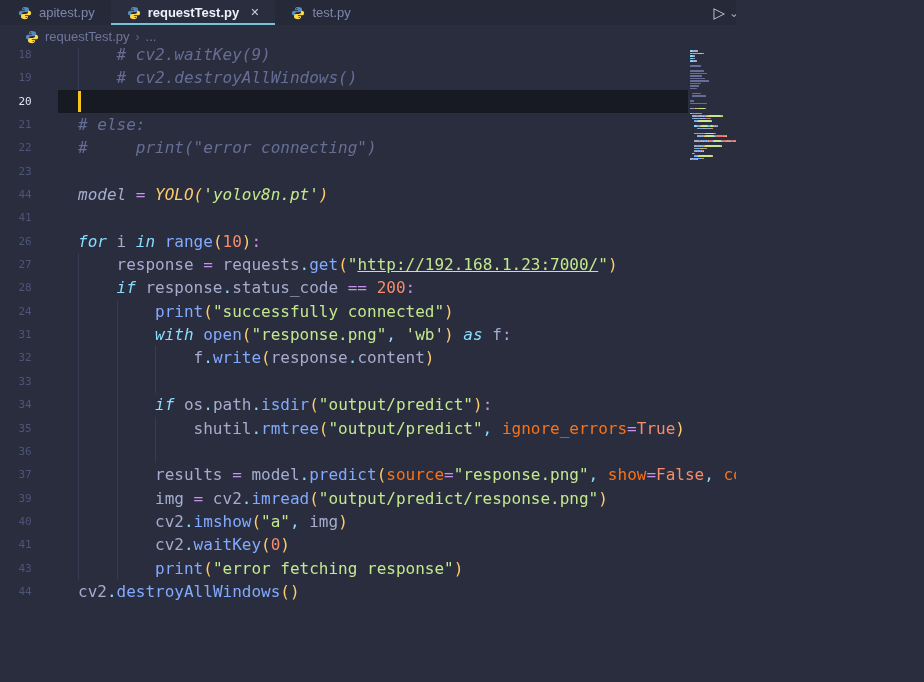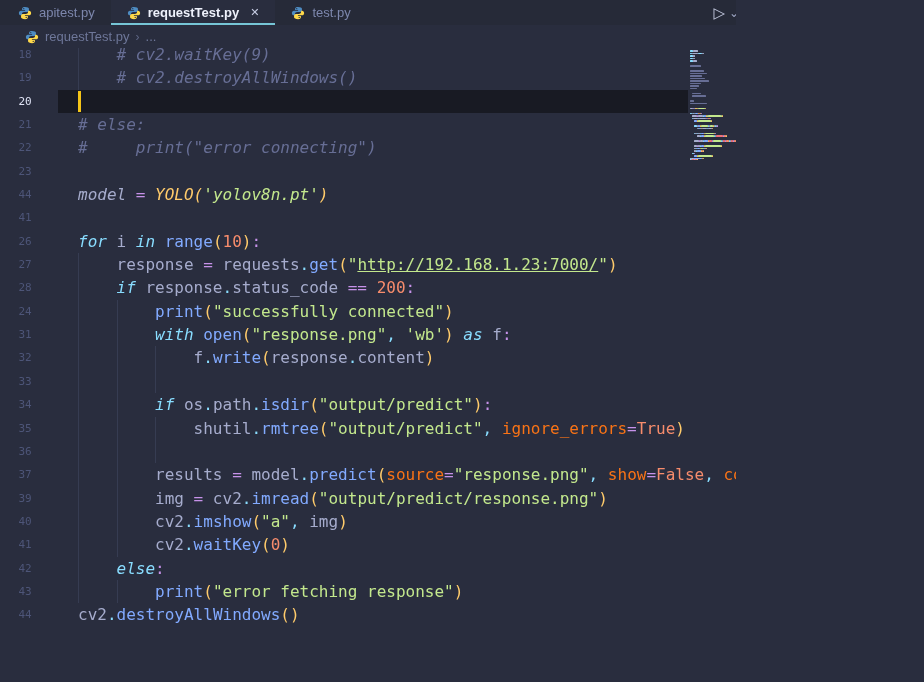--- a/index.html
+++ b/index.html
@@ -119,21 +119,20 @@
         <div class="row"><span class="ln">31</span><span class="code"><span class="guide" style="left: 0px;"></span><span class="guide" style="left: 38.536px;"></span><span style="padding-left: 77.072px; display: inline-block;"><span class="kw">with</span><span class="pl"> </span><span class="fn">open</span><span class="br">(</span><span class="st">"response.png"</span><span class="pu">,</span><span class="pl"> </span><span class="st">'wb'</span><span class="br">)</span><span class="pl"> </span><span class="kw">as</span><span class="pl"> f</span><span class="op">:</span></span></span></div>
         <div class="row"><span class="ln">32</span><span class="code"><span class="guide" style="left: 0px;"></span><span class="guide" style="left: 38.536px;"></span><span class="guide" style="left: 77.072px;"></span><span style="padding-left: 115.608px; display: inline-block;"><span class="pl">f</span><span class="pu">.</span><span class="fn">write</span><span class="br">(</span><span class="pl">response</span><span class="pu">.</span><span class="pl">content</span><span class="br">)</span></span></span></div>
         <div class="row"><span class="ln">33</span><span class="code"><span class="guide" style="left: 0px;"></span><span class="guide" style="left: 38.536px;"></span><span class="guide" style="left: 77.072px;"></span><span style="padding-left: 0px; display: inline-block;"></span></span></div>
         <div class="row"><span class="ln">34</span><span class="code"><span class="guide" style="left: 0px;"></span><span class="guide" style="left: 38.536px;"></span><span style="padding-left: 77.072px; display: inline-block;"><span class="kw">if</span><span class="pl"> os</span><span class="pu">.</span><span class="pl">path</span><span class="pu">.</span><span class="fn">isdir</span><span class="br">(</span><span class="st">"output/predict"</span><span class="br">)</span><span class="op">:</span></span></span></div>
         <div class="row"><span class="ln">35</span><span class="code"><span class="guide" style="left: 0px;"></span><span class="guide" style="left: 38.536px;"></span><span class="guide" style="left: 77.072px;"></span><span style="padding-left: 115.608px; display: inline-block;"><span class="pl">shutil</span><span class="pu">.</span><span class="fn">rmtree</span><span class="br">(</span><span class="st">"output/predict"</span><span class="pu">,</span><span class="pl"> </span><span class="par">ignore_errors</span><span class="op">=</span><span class="num">True</span><span class="br">)</span></span></span></div>
         <div class="row"><span class="ln">36</span><span class="code"><span class="guide" style="left: 0px;"></span><span class="guide" style="left: 38.536px;"></span><span class="guide" style="left: 77.072px;"></span><span style="padding-left: 0px; display: inline-block;"></span></span></div>
         <div class="row"><span class="ln">37</span><span class="code"><span class="guide" style="left: 0px;"></span><span class="guide" style="left: 38.536px;"></span><span style="padding-left: 77.072px; display: inline-block;"><span class="pl">results </span><span class="op">=</span><span class="pl"> model</span><span class="pu">.</span><span class="fn">predict</span><span class="br">(</span><span class="par">source</span><span class="op">=</span><span class="st">"response.png"</span><span class="pu">,</span><span class="pl"> </span><span class="par">show</span><span class="op">=</span><span class="num">False</span><span class="pu">,</span><span class="pl"> </span><span class="par">conf</span><span class="op">=</span><span class="num">0.4</span><span class="pu">,</span><span class="pl"> </span><span class="par">save</span><span class="op">=</span><span class="num">True</span><span class="br">)</span></span></span></div>
         <div class="row"><span class="ln">39</span><span class="code"><span class="guide" style="left: 0px;"></span><span class="guide" style="left: 38.536px;"></span><span style="padding-left: 77.072px; display: inline-block;"><span class="pl">img </span><span class="op">=</span><span class="pl"> cv2</span><span class="pu">.</span><span class="fn">imread</span><span class="br">(</span><span class="st">"output/predict/response.png"</span><span class="br">)</span></span></span></div>
         <div class="row"><span class="ln">40</span><span class="code"><span class="guide" style="left: 0px;"></span><span class="guide" style="left: 38.536px;"></span><span style="padding-left: 77.072px; display: inline-block;"><span class="pl">cv2</span><span class="pu">.</span><span class="fn">imshow</span><span class="br">(</span><span class="st">"a"</span><span class="pu">,</span><span class="pl"> img</span><span class="br">)</span></span></span></div>
         <div class="row"><span class="ln">41</span><span class="code"><span class="guide" style="left: 0px;"></span><span class="guide" style="left: 38.536px;"></span><span style="padding-left: 77.072px; display: inline-block;"><span class="pl">cv2</span><span class="pu">.</span><span class="fn">waitKey</span><span class="br">(</span><span class="num">0</span><span class="br">)</span></span></span></div>
-        <div class="row"><span class="ln">42</span><span class="code"><span class="guide" style="left: 0px;"></span><span style="padding-left: 38.536px; display: inline-block;"><span class="kw">else</span><span class="op">:</span></span></span></div>
         <div class="row"><span class="ln">43</span><span class="code"><span class="guide" style="left: 0px;"></span><span class="guide" style="left: 38.536px;"></span><span style="padding-left: 77.072px; display: inline-block;"><span class="fn">print</span><span class="br">(</span><span class="st">"error fetching response"</span><span class="br">)</span></span></span></div>
         <div class="row"><span class="ln">44</span><span class="code"><span style="padding-left: 0px; display: inline-block;"><span class="pl">cv2</span><span class="pu">.</span><span class="fn">destroyAllWindows</span><span class="br">(</span><span class="br">)</span></span></span></div>
       </div>
     <div class="minimap" id="minimap">
         <div class="mrow"><span class="mtok" style="width: 3.3px; background: rgb(137, 221, 255); margin-left: 0px;"></span><span class="mtok" style="width: 4.95px; background: rgb(166, 172, 205);"></span></div>
         <div class="mrow"><span class="mtok" style="width: 2.2px; background: rgb(137, 221, 255); margin-left: 0px;"></span><span class="mtok" style="width: 6.05px; background: rgb(166, 172, 205);"></span><span class="mtok" style="width: 3.3px; background: rgb(137, 221, 255);"></span><span class="mtok" style="width: 2.75px; background: rgb(166, 172, 205);"></span></div>
         <div class="mrow"><span class="mtok" style="width: 3.3px; background: rgb(137, 221, 255); margin-left: 0px;"></span><span class="mtok" style="width: 2.2px; background: rgb(166, 172, 205);"></span></div>
         <div class="mrow"><span class="mtok" style="width: 3.3px; background: rgb(137, 221, 255); margin-left: 0px;"></span><span class="mtok" style="width: 1.65px; background: rgb(166, 172, 205);"></span></div>
         <div class="mrow"><span class="mtok" style="width: 3.3px; background: rgb(137, 221, 255); margin-left: 0px;"></span><span class="mtok" style="width: 3.85px; background: rgb(166, 172, 205);"></span></div>
         <div class="mrow"></div>

